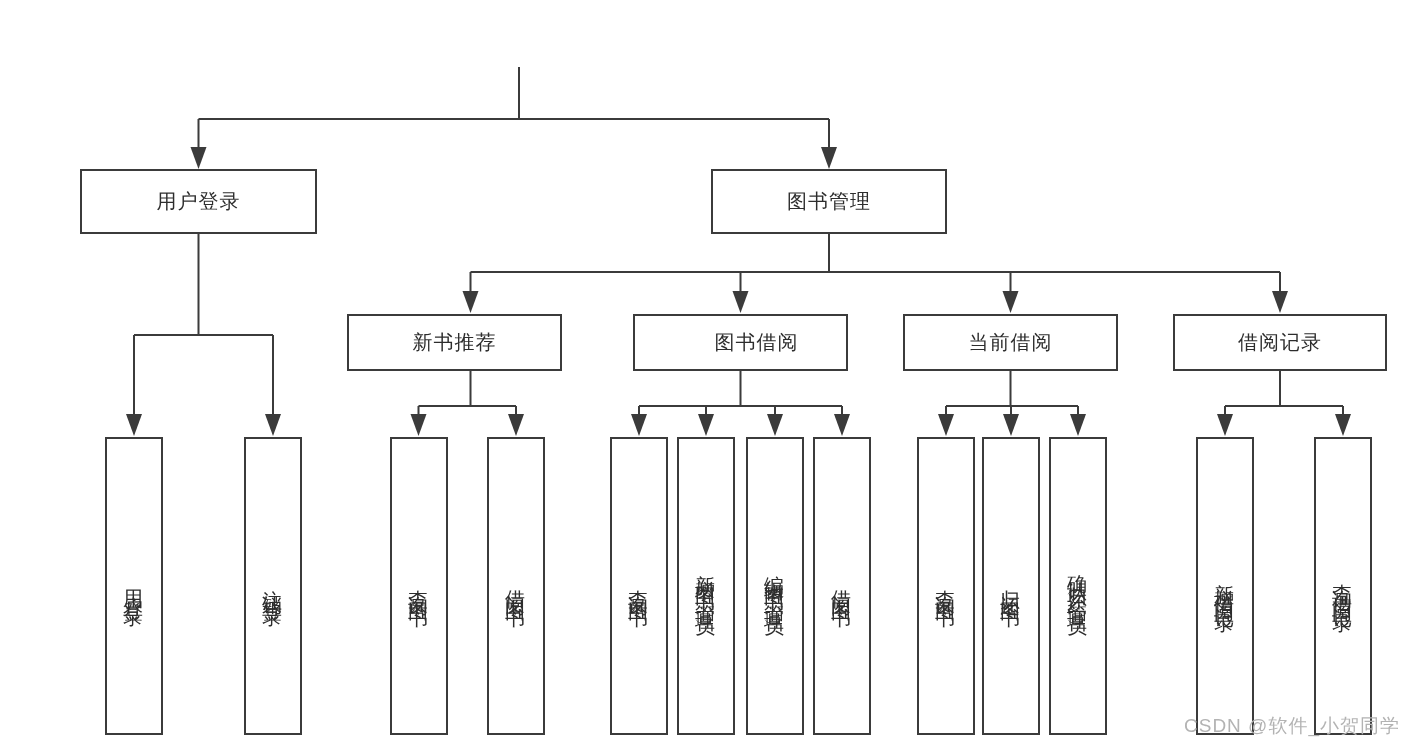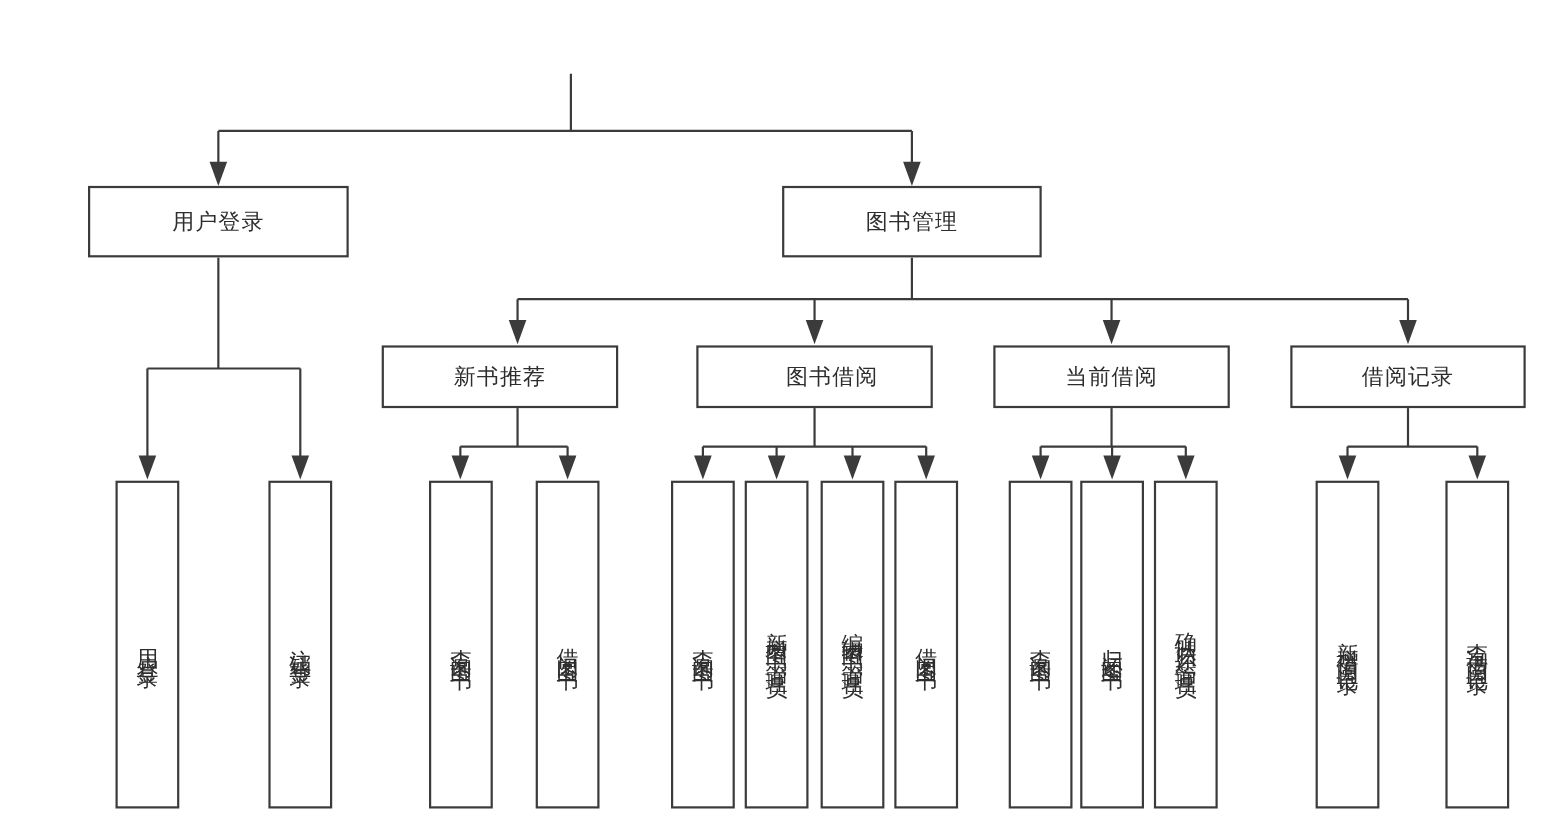--- a/index.html
+++ b/index.html
@@ -197,14 +197,15 @@
     <span class="lbl">确认归还（管理员）</span>
   </div>
 
   <div class="node leaf L12">
     <span class="lbl">新增借阅记录</span>
   </div>
   <div class="node leaf L13">
     <span class="lbl">查询借阅记录</span>
   </div>
 
+  <div class="watermark">CSDN @软件_小贺同学</div>
 
 </div>
 
 </body></html>

